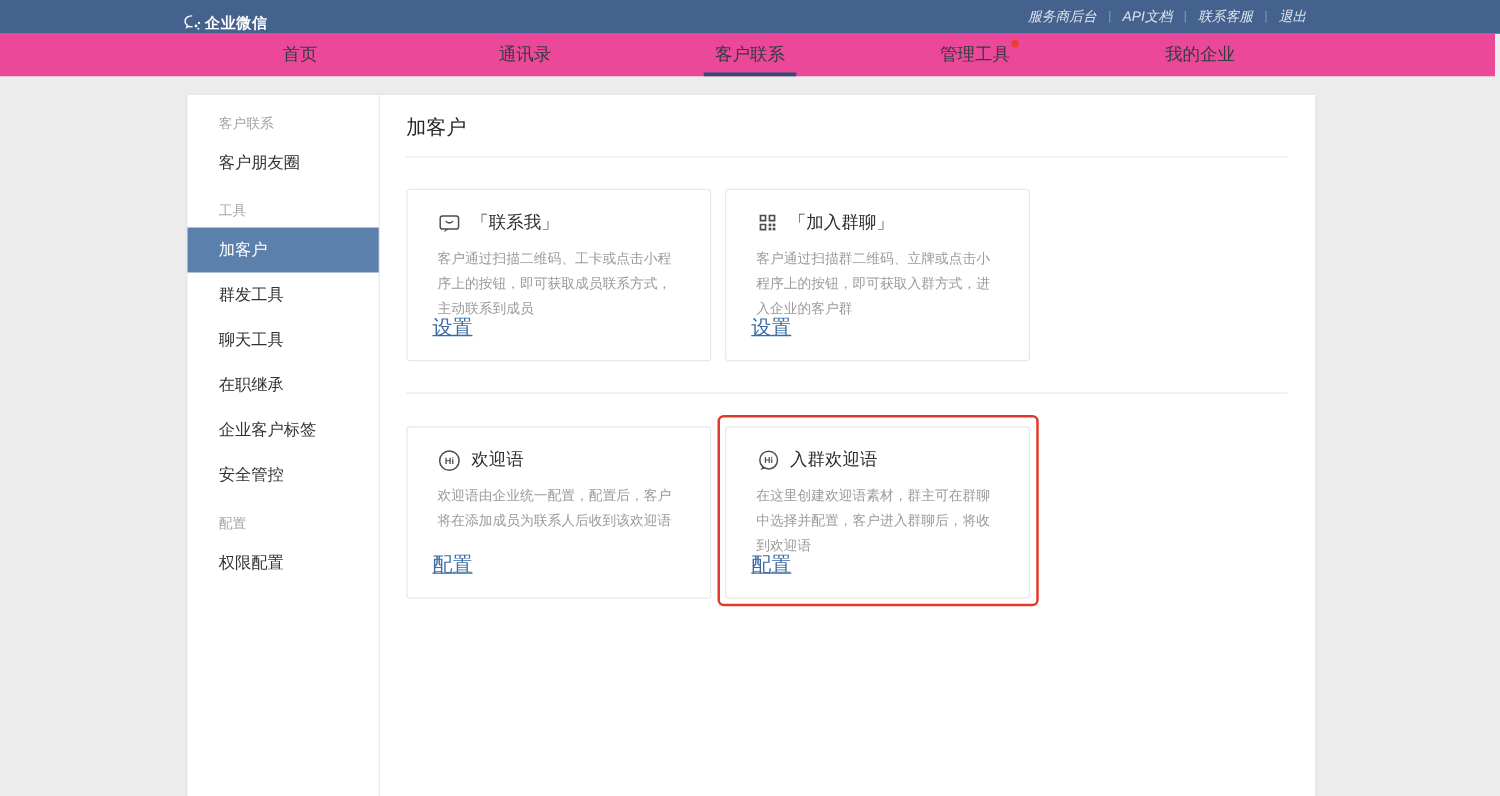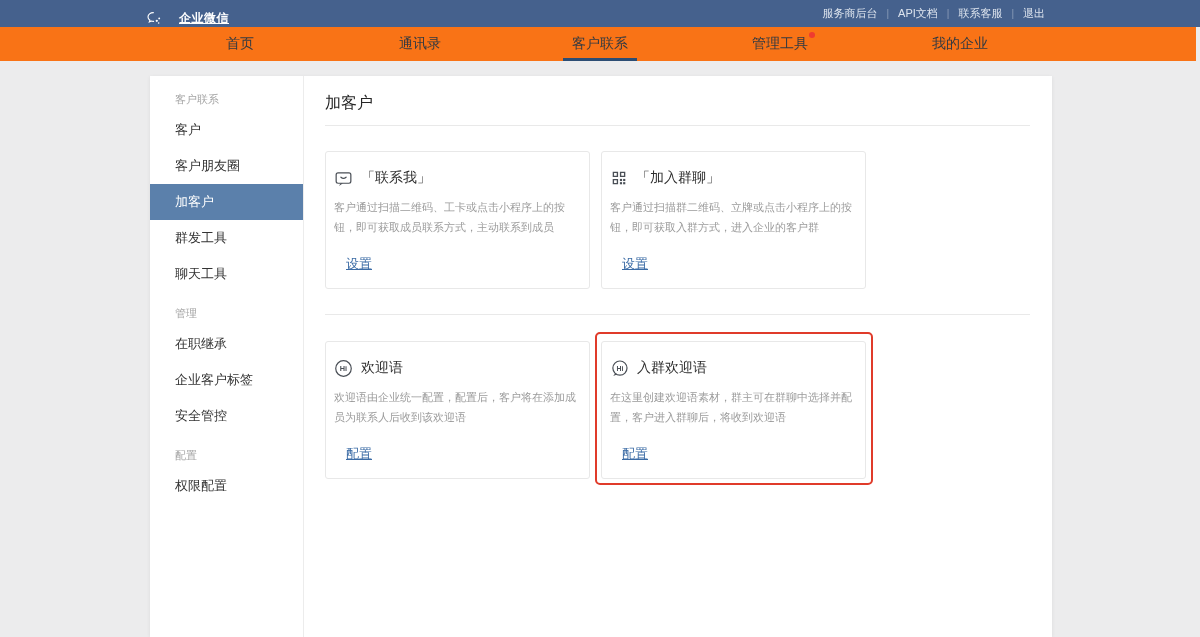--- a/index.html
+++ b/index.html
@@ -4,52 +4,52 @@
 <style>
   html,body{margin:0;padding:0;}
   body{
     width:1200px;height:637px;position:relative;overflow:hidden;
     background:#ececed;
     font-family:"Liberation Sans","DejaVu Sans",sans-serif;
     -webkit-font-smoothing:antialiased;
   }
   
   .topbar{position:absolute;top:0;left:0;right:0;height:27px;background:#45618d;}
-  .logo{position:absolute;left:146px;top:0;height:36px;display:flex;align-items:center;gap:17px;color:#fff;text-decoration:underline;}
+  .logo{position:absolute;left:146px;top:0;height:36px;display:flex;align-items:center;gap:2px;color:#fff;}
   .logo-text{font-size:12px;font-weight:bold;letter-spacing:.5px;}
-  .top-links{position:absolute;right:155px;top:0;height:27px;display:flex;align-items:center;gap:9px;font-size:11px;color:#dde4ee;}
+  .top-links{position:absolute;right:155px;top:0;height:27px;display:flex;align-items:center;gap:9px;font-size:11px;color:#dde4ee;font-style:italic;}
   .top-links a{color:#dde4ee;text-decoration:none;cursor:pointer;}
   .top-links .sep{color:rgba(255,255,255,.35);font-size:10px;}
   
-  .navbar{position:absolute;top:27px;left:0;right:4px;height:34px;background:#f97316;}
+  .navbar{position:absolute;top:27px;left:0;right:4px;height:34px;background:#ec4899;}
   .nav-inner{position:absolute;left:150px;width:900px;height:34px;display:flex;}
   .tab{flex:1;display:flex;align-items:center;justify-content:center;font-size:14px;color:#333a42;cursor:pointer;position:relative;}
   .tab .tab-label{position:relative;}
   .tab.active::after{content:"";position:absolute;bottom:0;left:50%;transform:translateX(-50%);width:74px;height:3px;background:#2c4d74;}
   .nav-dot{position:absolute;top:-3px;right:-7px;width:6px;height:6px;border-radius:50%;background:#ef3b30;}
   
   .panel{position:absolute;top:76px;left:150px;width:902px;height:561px;background:#fff;box-shadow:0 1px 4px rgba(0,0,0,.07);display:flex;}
   
   .sidebar{width:154px;border-right:1px solid #ececec;box-sizing:border-box;padding-top:10px;flex-shrink:0;}
   .side-label{height:26px;line-height:26px;padding-left:25px;font-size:11px;color:#a5a5a5;margin-top:8px;}
   .side-group:first-child .side-label{margin-top:0;}
   .side-item{height:36px;line-height:36px;padding-left:25px;font-size:13px;color:#333;cursor:pointer;white-space:nowrap;}
   .side-item.selected{background:#5b80ab;color:#fff;}
   
   .content{flex:1;box-sizing:border-box;padding:16px 22px 0 21px;}
   .page-title{font-size:16px;color:#262626;height:21px;line-height:21px;}
   .title-divider,.row-divider{border:none;border-top:1px solid #e9e9e9;margin:12px 0 0 0;}
   .row-divider{margin-top:25px;}
   .card-row{display:flex;gap:11px;margin-top:25px;}
   .card-row.second{margin-top:26px;}
-  .card{width:265px;height:138px;box-sizing:border-box;border:1px solid #e8e8e8;border-radius:3px;position:relative;padding:16px 8px;background:#fff;}
+  .card{width:244px;height:138px;box-sizing:border-box;border:1px solid #e8e8e8;border-radius:3px;position:relative;padding:16px 24px;background:#fff;}
   .card-head{display:flex;align-items:center;gap:8px;height:20px;}
   .card-title{font-size:14px;color:#2e2e2e;white-space:nowrap;}
   .card-desc{margin-top:9px;font-size:11px;line-height:20px;color:#9b9b9b;}
-  .card-action{position:absolute;left:20px;bottom:15px;font-size:13px;color:#3b6ba5;text-decoration:underline;cursor:pointer;}
+  .card-action{position:absolute;left:20px;bottom:15px;font-size:16px;color:#3b6ba5;text-decoration:underline;cursor:pointer;}
   .highlight-box{position:absolute;left:-7px;top:-10px;right:-8px;bottom:-7px;border:2px solid #e03b2a;border-radius:5px;pointer-events:none;}
   .card-icon{display:inline-flex;align-items:center;justify-content:center;}
 </style>
 </head>
 <body>
 
 <div class="topbar">
   <div class="logo">
     <span class="card-icon">
       <svg viewBox="0 0 24 24" width="16" height="16">
@@ -90,30 +90,29 @@
       <span class="tab-label">我的企业</span>
     </div>
   </div>
 </div>
 
 <div class="panel">
 
   <div class="sidebar">
     <div class="side-group">
       <div class="side-label">客户联系</div>
-      <div class="side-item">客户</div>
       <div class="side-item">客户朋友圈</div>
     </div>
     <div class="side-group">
+      <div class="side-label">工具</div>
       <div class="side-item selected">加客户</div>
       <div class="side-item">群发工具</div>
       <div class="side-item">聊天工具</div>
     </div>
     <div class="side-group">
-      <div class="side-label">管理</div>
       <div class="side-item">在职继承</div>
       <div class="side-item">企业客户标签</div>
       <div class="side-item">安全管控</div>
     </div>
     <div class="side-group">
       <div class="side-label">配置</div>
       <div class="side-item">权限配置</div>
     </div>
   </div>
 

